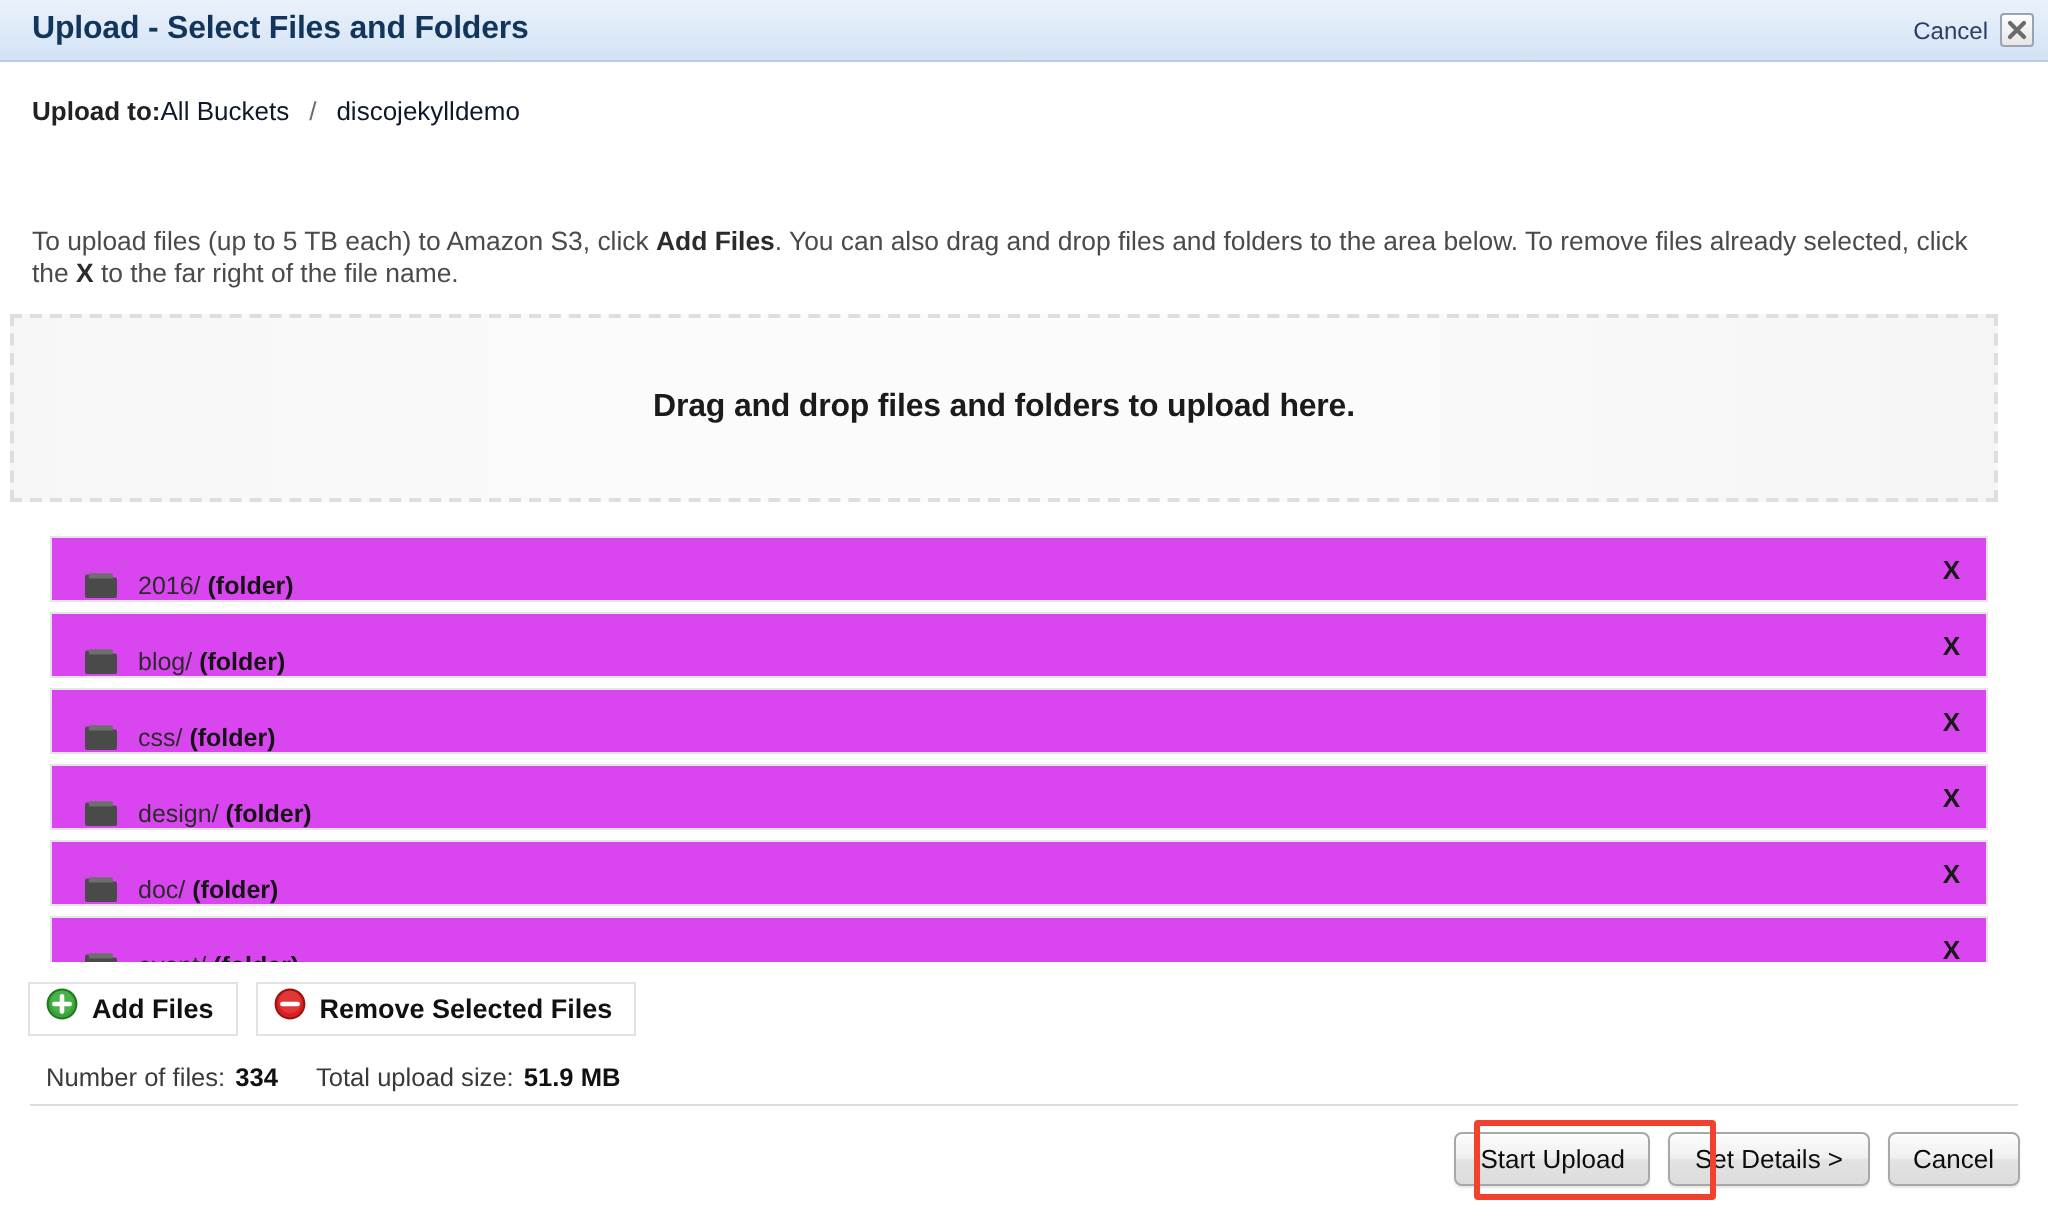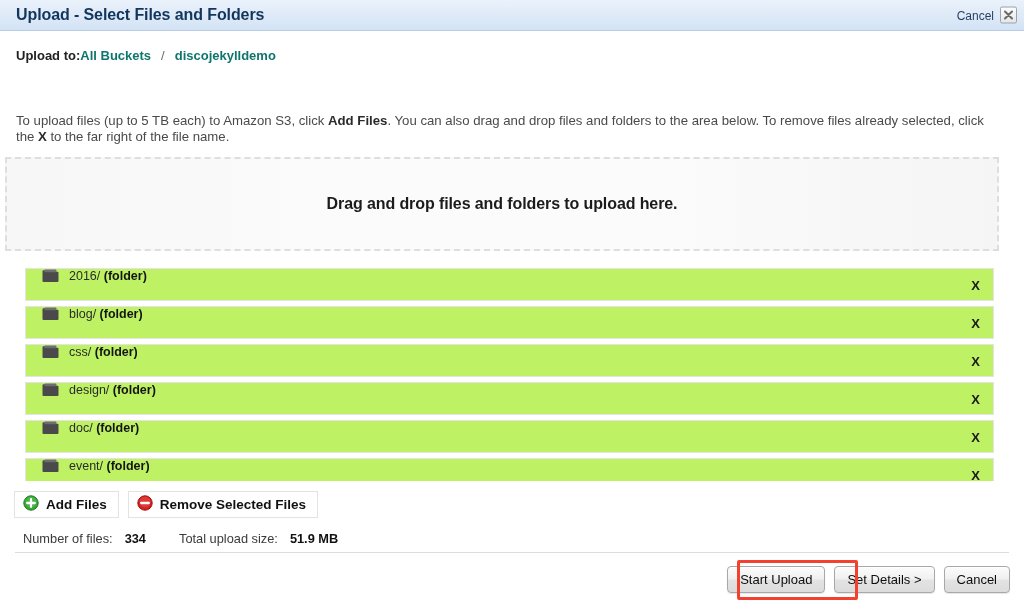--- a/index.html
+++ b/index.html
@@ -55,21 +55,21 @@
   
   .breadcrumb {
     position: absolute; left: 16px; top: 48px;
     font-size: 13px; white-space: nowrap;
     display: flex; align-items: baseline; gap: 0;
   }
   .breadcrumb .bc-label {
     font-weight: bold; color: #222; 
   }
   .breadcrumb .bc-link {
-    font-weight: bold; color: #0f766e; cursor: pointer;
+    font-weight: normal; color: #0f172a; cursor: pointer;
   }
   .breadcrumb .bc-sep {
     color: #6b6b6b; margin: 0 10px; font-weight: normal;
   }
 
   
   .instructions {
     position: absolute; left: 16px; top: 113px;
     width: 980px;
     font-size: 13.2px; line-height: 16px;
@@ -92,23 +92,23 @@
 
   
   .filelist {
     position: absolute; left: 25px; top: 268px;
     width: 969px; height: 213px;
     overflow: hidden;
   }
   .file-row {
     position: relative;
     height: 33px; margin-bottom: 5px;
-    background: #bef264;
+    background: #d946ef;
     border: 1px solid #e4e4e4;
-    display: flex; align-items: flex-start;
+    display: flex; align-items: flex-end;
     cursor: pointer;
   }
   .file-row .folder-icon {
     margin-left: 16px; margin-right: 10px;
     display: flex; align-items: center;
   }
   .file-row .fname {
     font-size: 12.5px; color: #2b2b2b; white-space: nowrap;
   }
   .file-row .fname b { font-weight: bold; color: #141414; }
@@ -136,21 +136,21 @@
   .act-btn .act-label {
     font-size: 13.5px; font-weight: bold; color: #111;
     white-space: nowrap;
   }
   .icon-circle { display: block; }
 
   
   .stats {
     position: absolute; left: 23px; top: 531px;
     font-size: 12.8px; color: #3a3a3a; white-space: nowrap;
-    display: flex; align-items: center; gap: 12px;
+    display: flex; align-items: center; gap: 5px;
   }
   .stats b { font-weight: bold; color: #111; }
   .stats .gap { display: inline-block; width: 9px; }
 
   
   .divider {
     position: absolute; left: 15px; top: 552px;
     width: 994px; height: 1px; background: #dcdcdc;
   }
 

